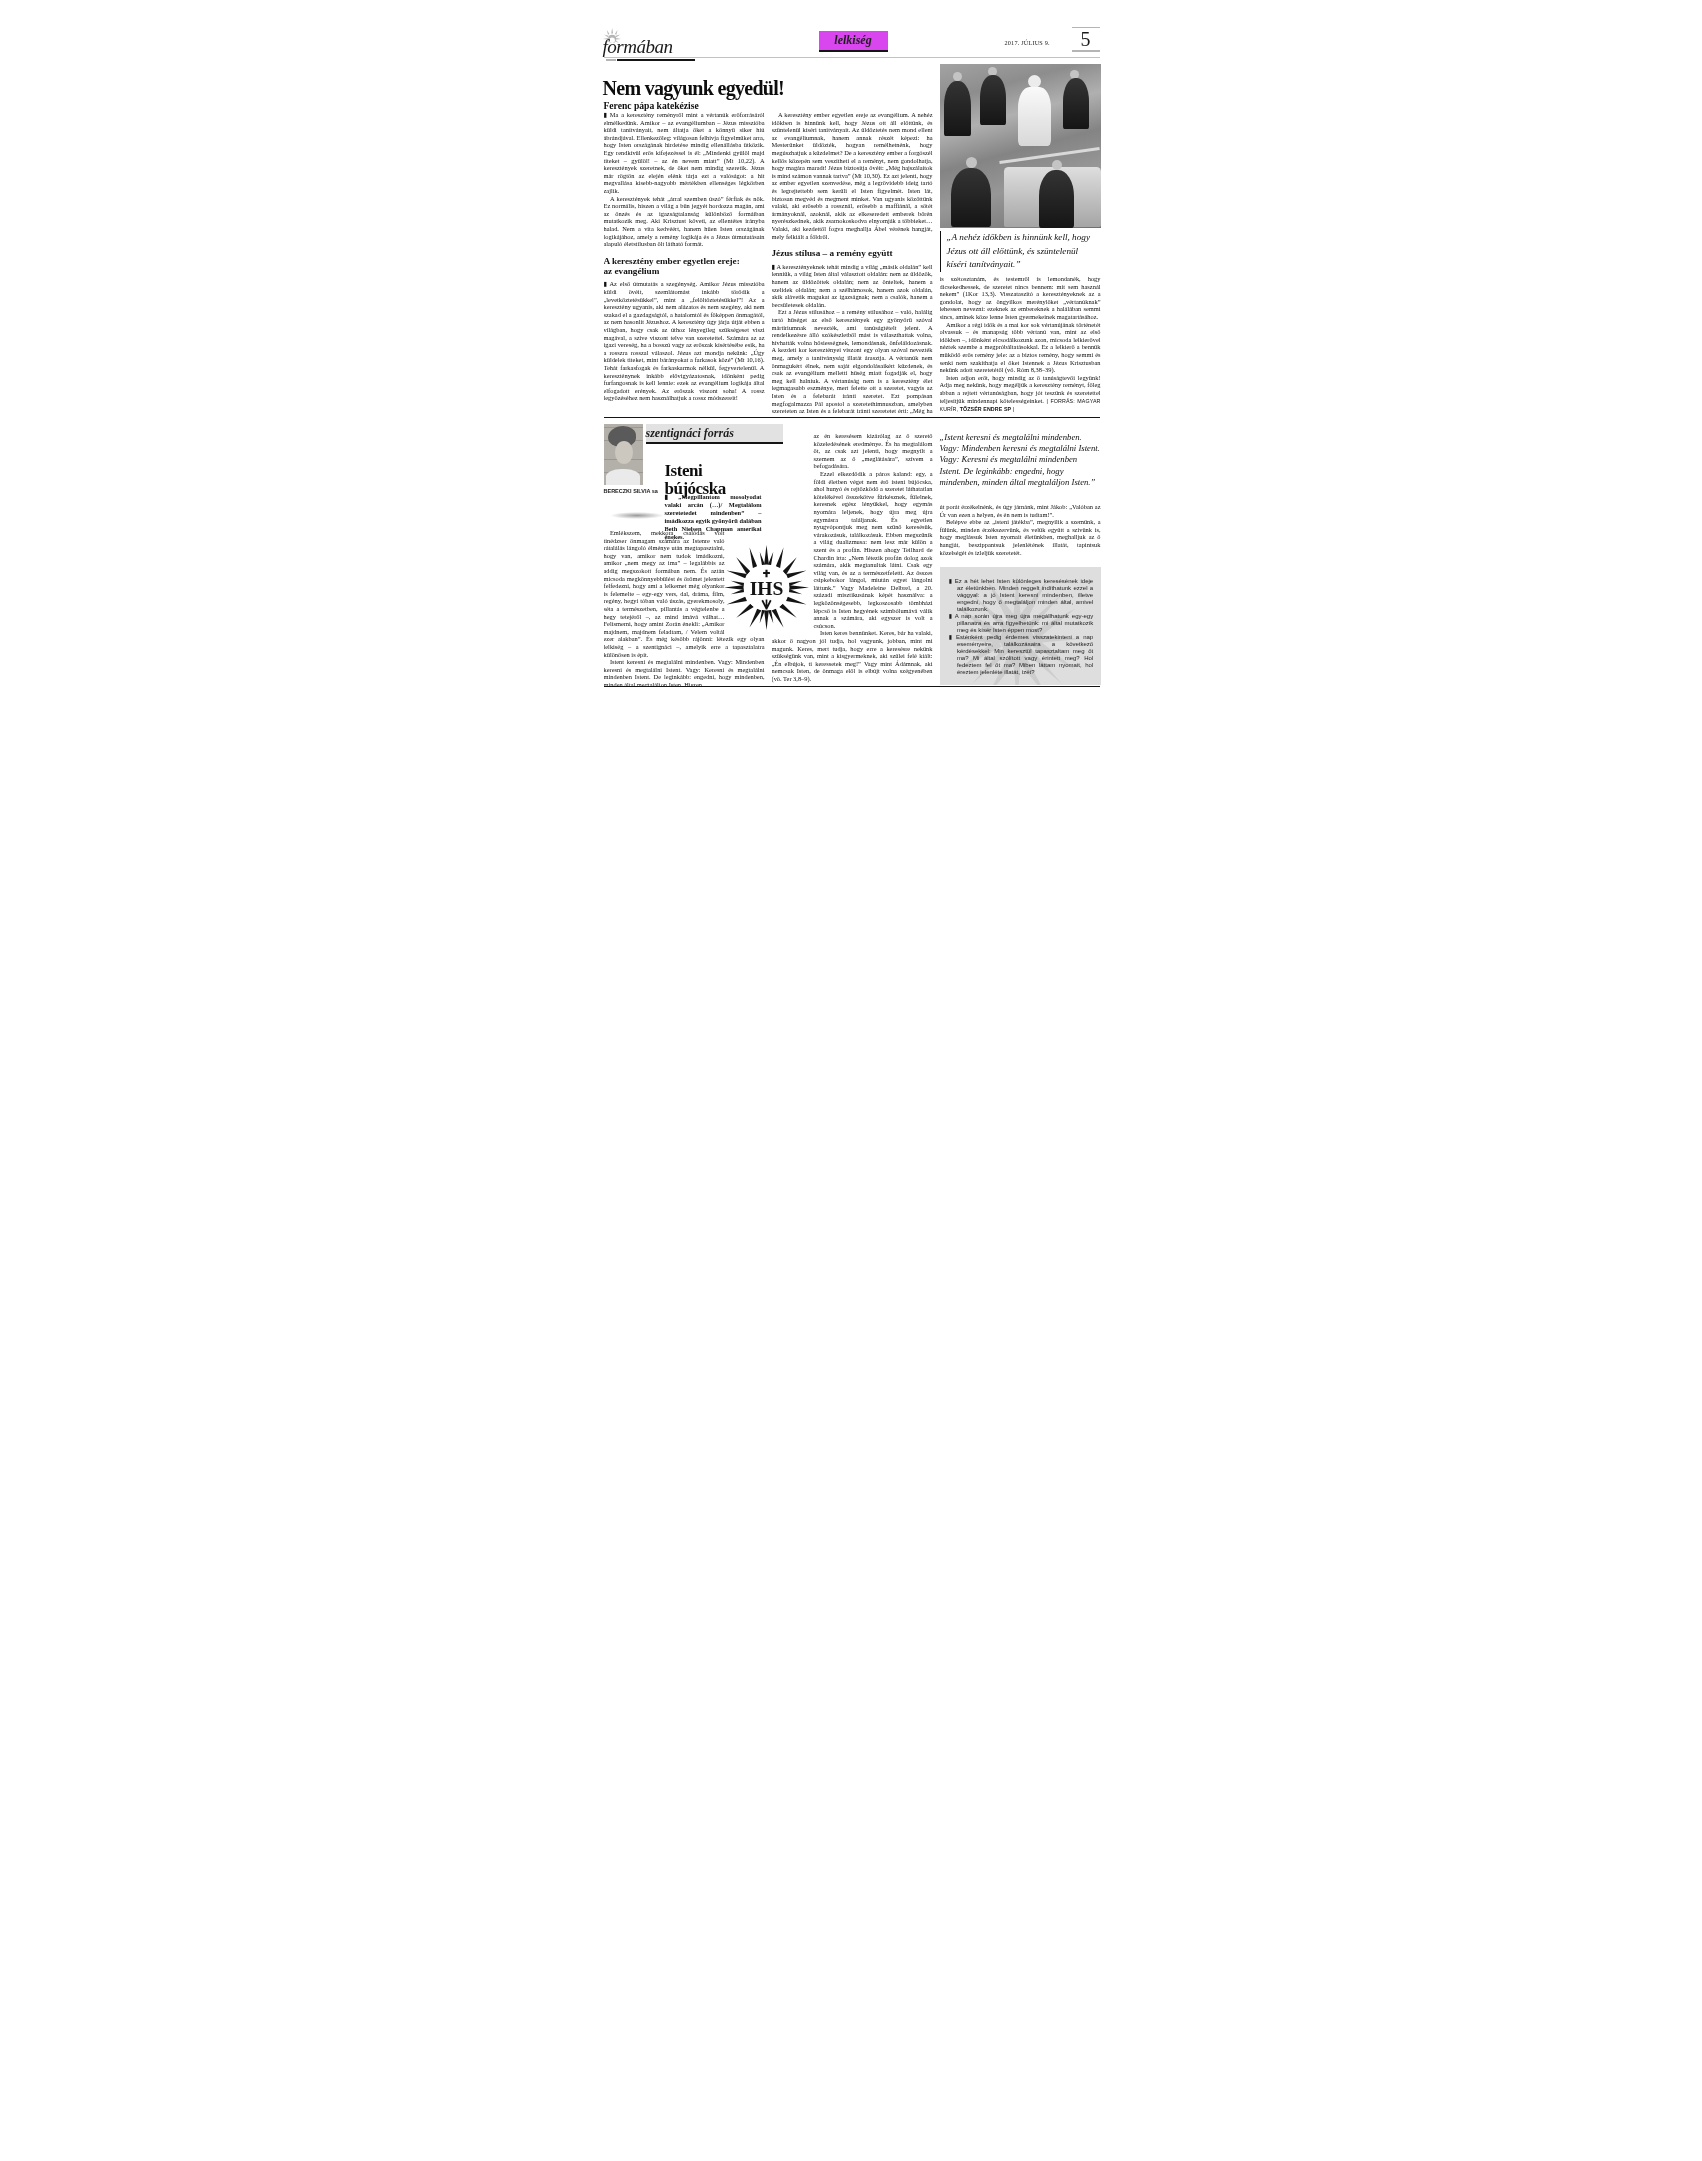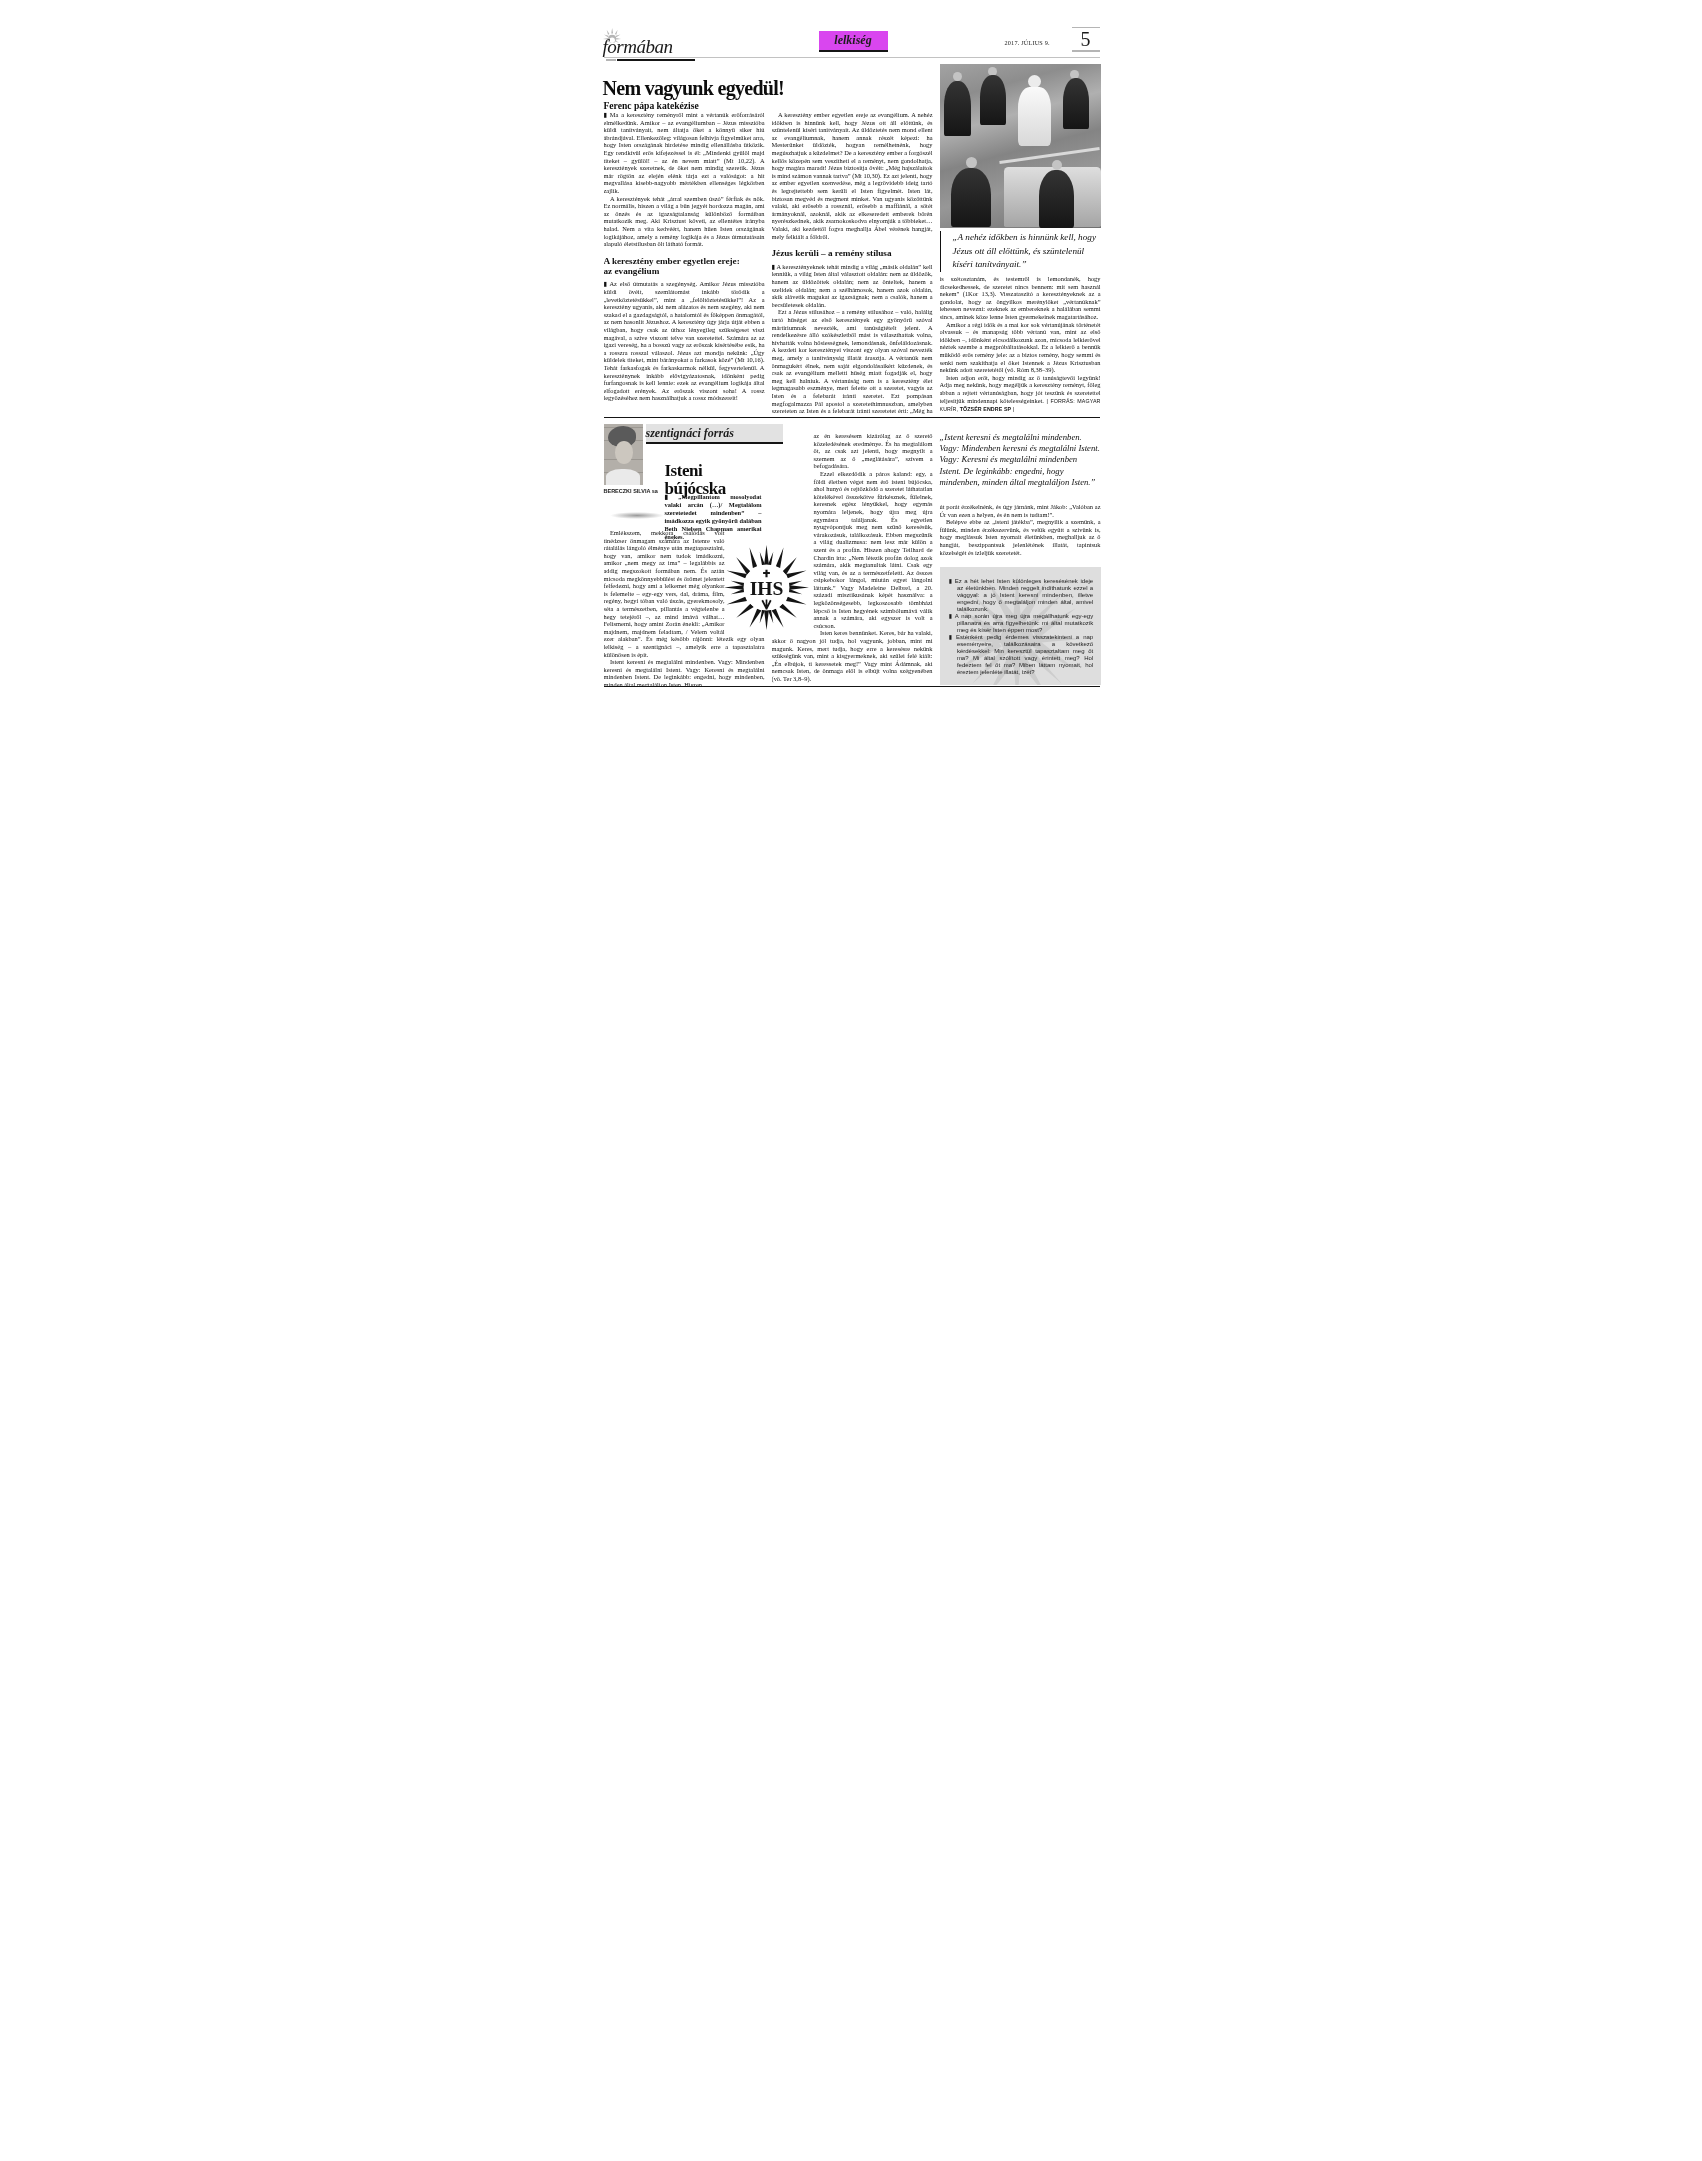--- a/index.html
+++ b/index.html
@@ -35,21 +35,21 @@
   .col2{left:204px;top:111px;height:304px;}
   .col3{left:372px;top:275px;width:161px;height:140px;}
   .photo1{left:372px;top:64px;width:161px;height:164px;overflow:hidden;
           background:linear-gradient(165deg,#a3a3a3 0%,#8d8d8d 18%,#b0b0b0 34%,#848484 52%,#979797 70%,#6f6f6f 100%);}
   .ph-head{position:absolute;border-radius:50%;background:#c4c4c4;}
   .ph-body{position:absolute;border-radius:45% 45% 6% 6%;background:linear-gradient(#343434,#151515);}
   .ph-pope-head{position:absolute;border-radius:50%;background:#ececec;}
   .ph-pope-body{position:absolute;border-radius:35% 35% 10% 10%;background:linear-gradient(#fafafa,#d8d8d8);}
   .ph-car{position:absolute;border-radius:4.6px 4.6px 1.8px 1.8px;background:linear-gradient(#dedede,#a5a5a5);}
   .ph-rail{position:absolute;background:#d9d9d9;transform:rotate(-8deg);}
-  .quote1{left:372px;top:231px;width:152px;border-left:1.4px solid #111;padding-left:12px;
+  .quote1{left:372px;top:231px;width:152px;border-left:1.4px solid #111;padding-left:6px;
           font-size:9.2px;line-height:13.7px;font-style:italic;color:#0f0f0f;}
   .credit{font-family:"Liberation Sans", sans-serif;font-size:5.3px;letter-spacing:0.1px;}
   .credit b{font-weight:bold;}
   .rule1{left:36px;top:417px;width:496px;height:0.9px;background:#151515;}
 
   
   .photo2{left:36px;top:424px;width:39px;height:61px;overflow:hidden;
           background:repeating-linear-gradient(0deg,#b3afa9 0 6px,#9b9791 6px 6.4px),#b3afa9;}
   .b-hair{position:absolute;top:1.8px;left:4.6px;width:28px;height:21px;background:#5a5a5a;border-radius:55% 45% 45% 45%;}
   .b-face{position:absolute;top:16.5px;left:11px;width:18.3px;height:23px;background:#ccc7bf;border-radius:50%;}
@@ -127,21 +127,21 @@
   <div class="abs col col1">
     <p>▮ Ma a keresztény reményről mint a vértanúk erőforrásáról elmélkedünk. Amikor – az evangéliumban – Jézus misszióba küldi tanítványait, nem áltatja őket a könnyű siker hiú ábrándjával. Ellenkezőleg: világosan felhívja figyelmüket arra, hogy Isten országának hirdetése mindig ellenállásba ütközik. Egy rendkívül erős kifejezéssel is él: „Mindenki gyűlöl majd titeket – gyűlöl! – az én nevem miatt” (Mt 10,22). A keresztények szeretnek, de őket nem mindig szeretik. Jézus már rögtön az elején elénk tárja ezt a valóságot: a hit megvallása kisebb-nagyobb mértékben ellenséges légkörben zajlik.</p>
     <p class="ind">A keresztények tehát „árral szemben úszó” férfiak és nők. Ez normális, hiszen a világ a bűn jegyét hordozza magán, ami az önzés és az igazságtalanság különböző formáiban mutatkozik meg. Aki Krisztust követi, az ellentétes irányba halad. Nem a vita kedvéért, hanem hűen Isten országának logikájához, amely a remény logikája és a Jézus útmutatásain alapuló életstílusban ölt látható formát.</p>
     <h3 class="inhead">A keresztény ember egyetlen ereje:
 az evangélium</h3>
     <p>▮ Az első útmutatás a szegénység. Amikor Jézus misszióba küldi övéit, szemlátomást inkább törődik a „levetkőztetésükkel”, mint a „felöltöztetésükkel”! Az a keresztény ugyanis, aki nem alázatos és nem szegény, aki nem szakad el a gazdagságtól, a hatalomtól és főképpen önmagától, az nem hasonlít Jézushoz. A keresztény úgy járja útját ebben a világban, hogy csak az úthoz lényegileg szükségeset viszi magával, a szíve viszont telve van szeretettel. Számára az az igazi vereség, ha a bosszú vagy az erőszak kísértésébe esik, ha a rosszra rosszal válaszol. Jézus azt mondja nekünk: „Úgy küldelek titeket, mint bárányokat a farkasok közé” (Mt 10,16). Tehát farkasfogak és farkaskarmok nélkül, fegyvertelenül. A kereszténynek inkább elővigyázatosnak, időnként pedig furfangosnak is kell lennie: ezek az evangélium logikája által elfogadott erények. Az erőszak viszont soha! A rossz legyőzéséhez nem használhatjuk a rossz módszereit!</p>
   </div>
 
   <div class="abs col col2">
     <p class="ind">A keresztény ember egyetlen ereje az evangélium. A nehéz időkben is hinnünk kell, hogy Jézus ott áll előttünk, és szüntelenül kíséri tanítványait. Az üldöztetés nem mond ellent az evangéliumnak, hanem annak részét képezi: ha Mesterünket üldözték, hogyan remélhetnénk, hogy megúszhatjuk a küzdelmet? De a keresztény ember a forgószél kellős közepén sem veszítheti el a reményt, nem gondolhatja, hogy magára maradt! Jézus biztosítja övéit: „Még hajszálaitok is mind számon vannak tartva” (Mt 10,30). Ez azt jelenti, hogy az ember egyetlen szenvedése, még a legrövidebb ideig tartó és legrejtettebb sem kerüli el Isten figyelmét. Isten lát, biztosan megvéd és megment minket. Van ugyanis közöttünk valaki, aki erősebb a rossznál, erősebb a maffiánál, a sötét ármányoknál, azoknál, akik az elkeseredett emberek bőrén nyerészkednek, akik zsarnokoskodva elnyomják a többieket… Valaki, aki kezdettől fogva meghallja Ábel vérének hangját, mely felkiált a földről.</p>
-    <h3 class="inhead">Jézus kerüli – a remény stílusa</h3>
+    <h3 class="inhead">Jézus stílusa – a remény együtt</h3>
     <p>▮ A keresztényeknek tehát mindig a világ „másik oldalán” kell lenniük, a világ Isten által választott oldalán: nem az üldözők, hanem az üldözöttek oldalán; nem az önteltek, hanem a szelídek oldalán; nem a szélhámosok, hanem azok oldalán, akik alávetik magukat az igazságnak; nem a csalók, hanem a becsületesek oldalán.</p>
     <p class="ind">Ezt a Jézus stílusához – a remény stílusához – való, halálig tartó hűséget az első keresztények egy gyönyörű szóval mártíriumnak nevezték, ami tanúságtételt jelent. A rendelkezésre álló szókészletből mást is választhattak volna, hívhatták volna hősiességnek, lemondásnak, önfeláldozásnak. A kezdeti kor keresztényei viszont egy olyan szóval nevezték meg, amely a tanítványság illatát árasztja. A vértanúk nem önmagukért élnek, nem saját elgondolásaikért küzdenek, és csak az evangélium melletti hűség miatt fogadják el, hogy meg kell halniuk. A vértanúság nem is a keresztény élet legmagasabb eszménye, mert felette ott a szeretet, vagyis az Isten és a felebarát iránti szeretet. Ezt pompásan megfogalmazza Pál apostol a szeretethimnuszban, amelyben szereteten az Isten és a felebarát iránti szeretetet érti: „Még ha egész vagyonomat</p>
   </div>
 
   <div class="abs photo1">
     <div class="ph-head" style="left:13px;top:8.2px;width:9.2px;height:9.2px;"></div>
     <div class="ph-body" style="left:4.6px;top:16.5px;width:26.5px;height:55px;"></div>
     <div class="ph-head" style="left:48px;top:2.7px;width:9.2px;height:9.2px;"></div>
     <div class="ph-body" style="left:40px;top:11px;width:26px;height:50px;"></div>
     <div class="ph-head" style="left:130px;top:5.5px;width:9.2px;height:9.2px;"></div>

